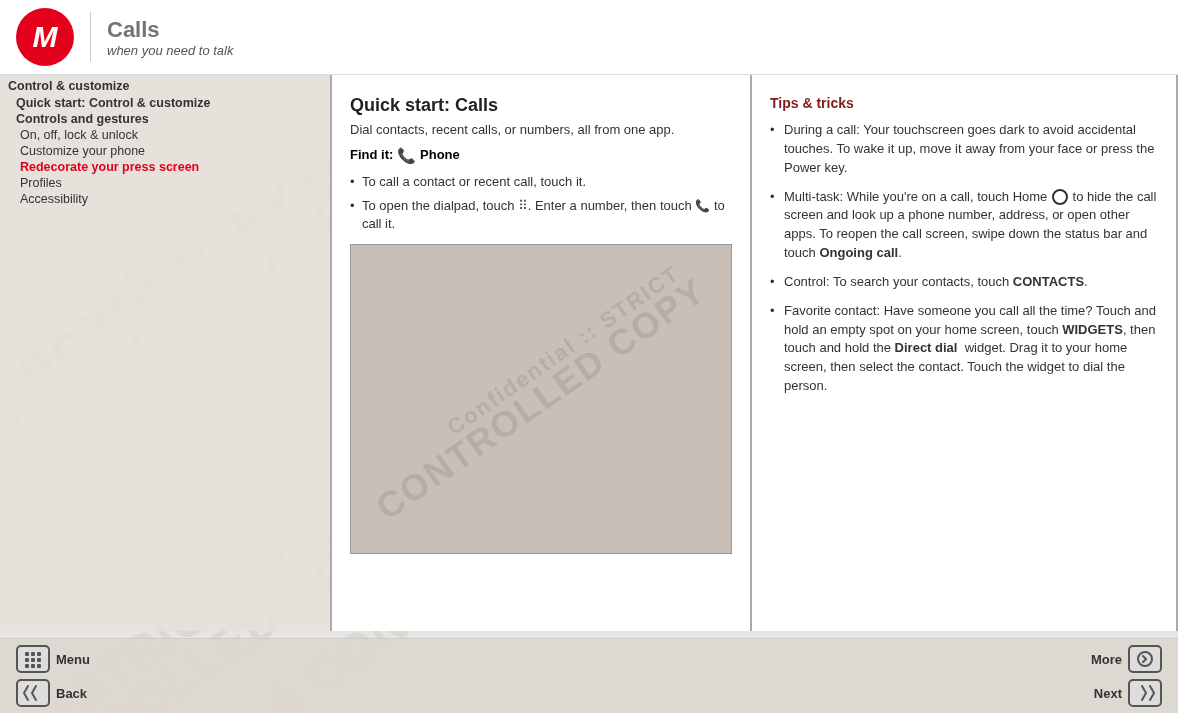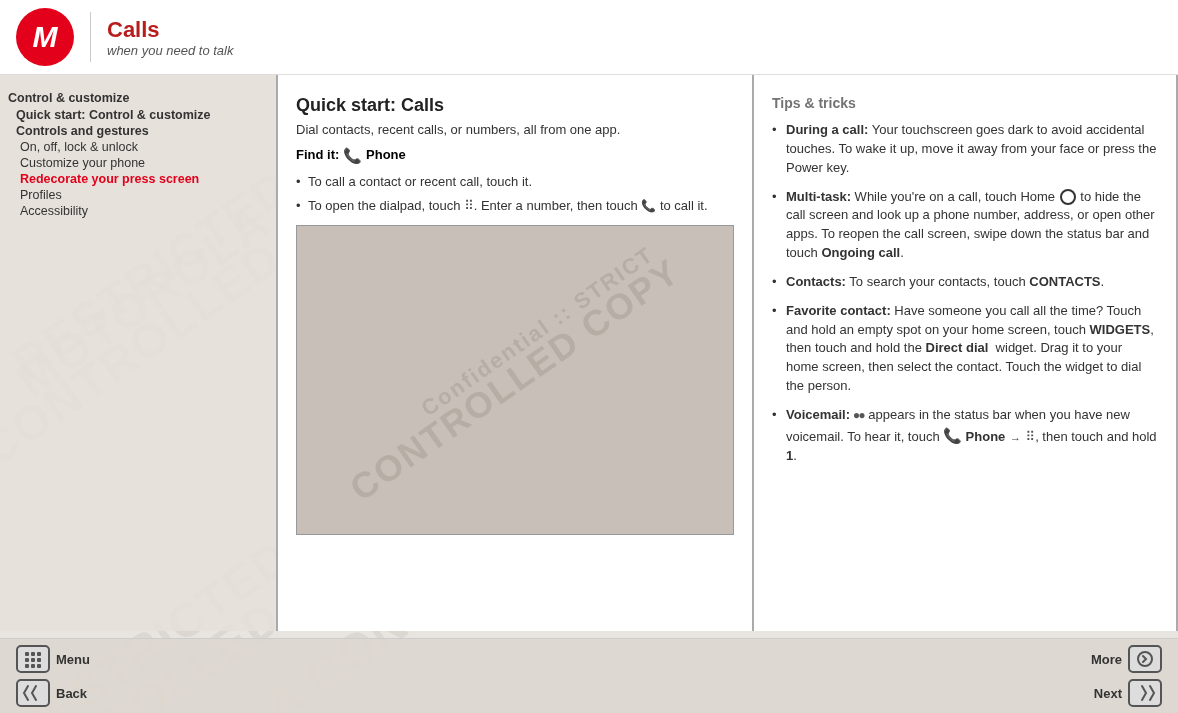--- a/index.html
+++ b/index.html
@@ -67,43 +67,43 @@
       font-style: italic;
     }
     .header-divider {
       width: 1px;
       height: 50px;
       background: #ccc;
       margin-right: 16px;
     }
     .header-title-block {}
     .header-title {
-      color: #b91c1c;
+      color: #737373;
       font-size: 22px;
       font-weight: bold;
     }
     .header-subtitle {
       color: #555;
       font-size: 13px;
       font-style: italic;
     }
 
     
     .body-area {
       display: flex;
       flex: 1;
       overflow: hidden;
     }
 
     
     .sidebar {
-      width: 276px;
+      width: 330px;
       flex-shrink: 0;
       background: rgba(230,225,218,0.85);
-      padding: 16px 8px 8px 8px;
+      padding: 4px 8px 8px 8px;
       position: relative;
       overflow: hidden;
     }
     .sidebar-nav {
       font-size: 12.5px;
     }
     .sidebar-section-title {
       font-weight: bold;
       color: #333;
       margin-bottom: 2px;
@@ -160,21 +160,21 @@
     .content-area {
       flex: 1;
       display: flex;
       border-left: 2px solid #aaa;
       border-right: 2px solid #aaa;
       overflow: hidden;
     }
 
     
     .main-pane {
-      width: 476px;
+      width: 420px;
       flex-shrink: 0;
       background: white;
       padding: 20px 18px;
       border-right: 2px solid #aaa;
       overflow-y: auto;
       position: relative;
     }
     .main-pane h1 {
       font-size: 18px;
       font-weight: bold;
@@ -255,42 +255,42 @@
     
     .tips-pane {
       flex: 1;
       background: white;
       padding: 20px 18px;
       overflow-y: auto;
     }
     .tips-pane h2 {
       font-size: 14px;
       font-weight: bold;
-      color: #737373;
+      color: #7f1d1d;
       margin-bottom: 10px;
     }
     .tips-list {
       list-style: none;
       padding: 0;
     }
     .tips-list li {
       padding-left: 14px;
       position: relative;
       margin-bottom: 10px;
       font-size: 13px;
       color: #333;
       line-height: 1.45;
     }
     .tips-list li::before {
       content: '•';
       position: absolute;
       left: 0;
     }
     .tips-list li strong {
-      font-weight: bold;
+      font-weight: normal;
     }
     .tips-list .home-icon {
       display: inline-block;
       width: 16px;
       height: 16px;
       border: 2px solid #333;
       border-radius: 50%;
       vertical-align: middle;
       margin: 0 1px;
     }
@@ -372,27 +372,24 @@
       <div class="tips-pane">
         <h2>Tips &amp; tricks</h2>
         <ul class="tips-list">
           <li>
             <strong>During a call:</strong> Your touchscreen goes dark to avoid accidental touches. To wake it up, move it away from your face or press the Power key.
           </li>
           <li>
             <strong>Multi-task:</strong> While you're on a call, touch Home <span class="home-icon"></span> to hide the call screen and look up a phone number, address, or open other apps. To reopen the call screen, swipe down the status bar and touch <span class="keyword">Ongoing call</span>.
           </li>
           <li>
-            <strong>Contacts:</strong> To search your contacts, touch <span class="keyword">CONTACTS</span>.
+            <strong>Control:</strong> To search your contacts, touch <span class="keyword">CONTACTS</span>.
           </li>
           <li>
             <strong>Favorite contact:</strong> Have someone you call all the time? Touch and hold an empty spot on your home screen, touch <span class="keyword">WIDGETS</span>, then touch and hold the <span class="keyword">Direct dial</span>&nbsp; widget. Drag it to your home screen, then select the contact. Touch the widget to dial the person.
-          </li>
-          <li>
-            <strong>Voicemail:</strong> <span class="voicemail-icon">⏺⏺</span> appears in the status bar when you have new voicemail. To hear it, touch <span class="phone-icon-inline">📞</span> <span class="keyword">Phone</span> <span class="arrow-right">→</span> <span class="dialpad-icon">⠿</span>, then touch and hold <span class="keyword">1</span>.
           </li>
         </ul>
       </div>
 
     </div>
   </div>
 
   <div class="footer-bar">
     <div class="footer-row">
       <div class="footer-btn">

